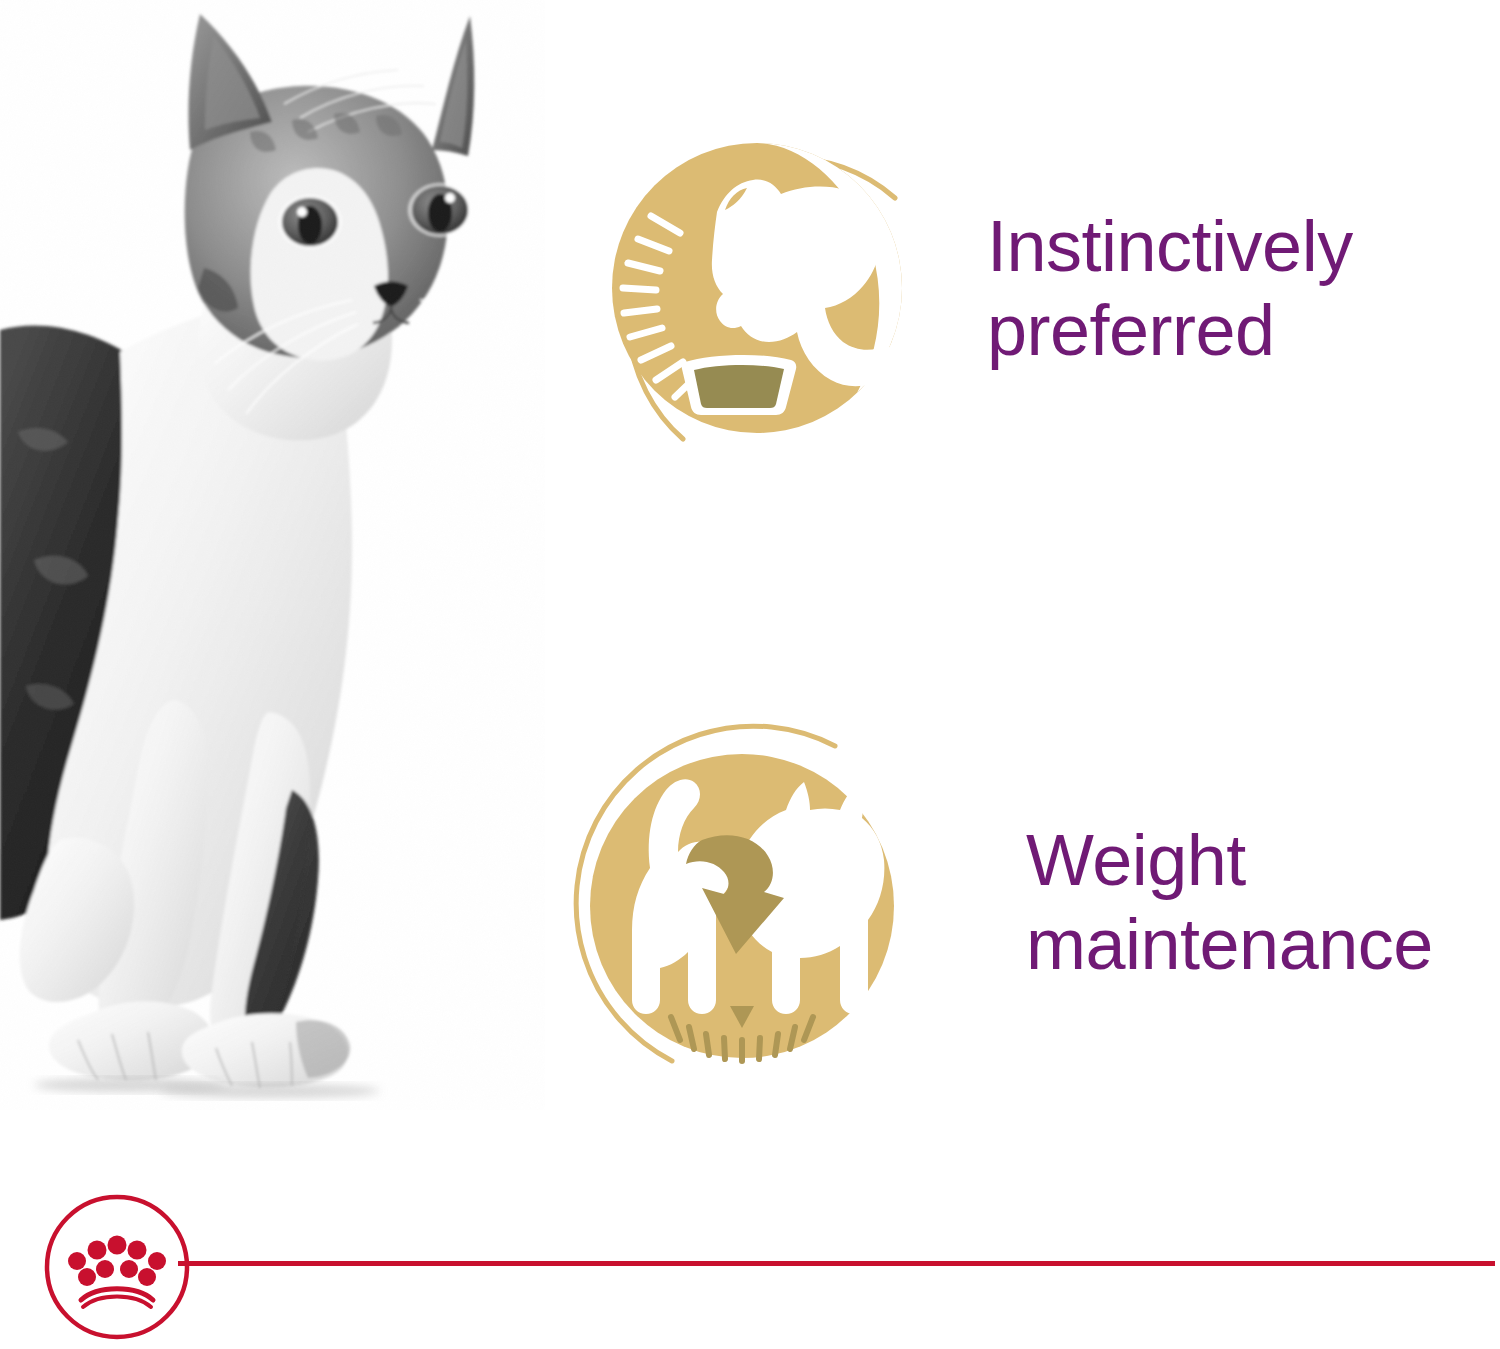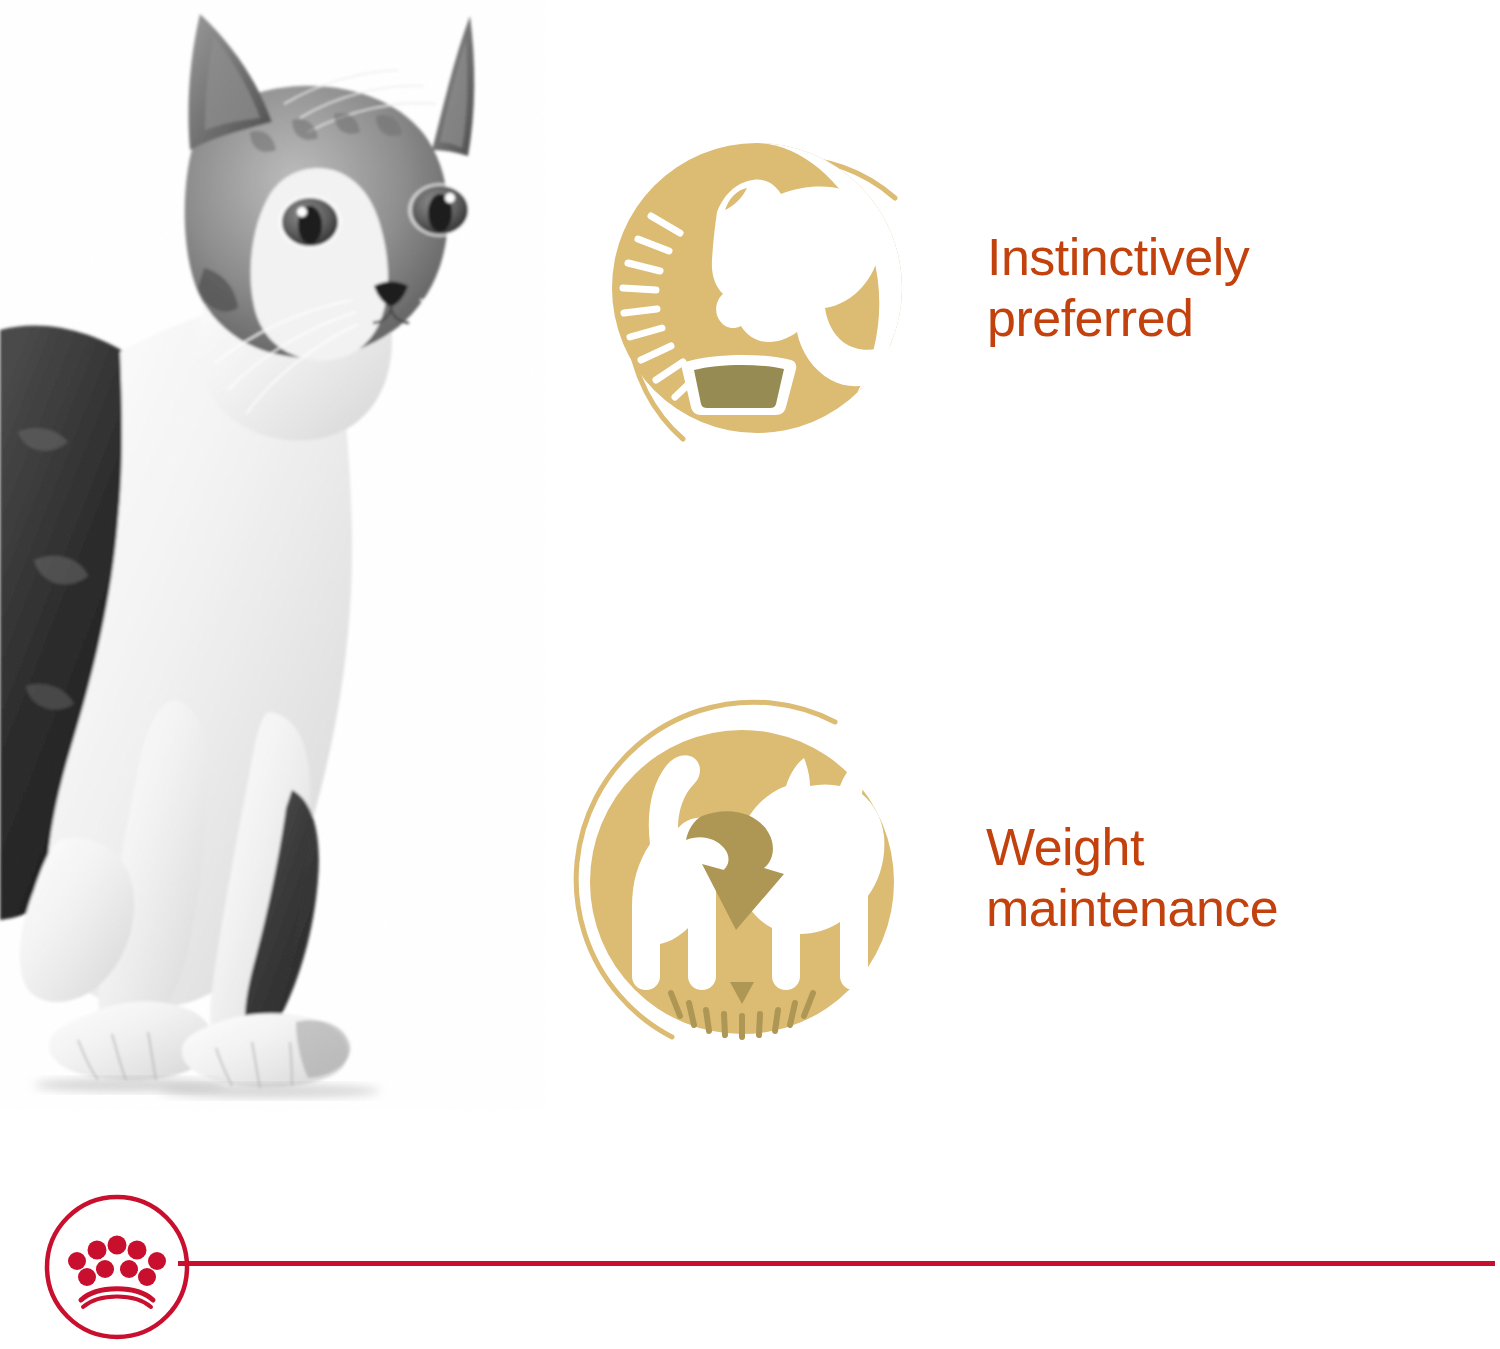--- a/index.html
+++ b/index.html
@@ -28,36 +28,36 @@
   }
   #cat-photo svg { display: block; }
 
   
   .feature-row {
     position: absolute;
     display: flex;
     align-items: center;
   }
   #feature-row-1 { left: 565px; top: 108px; }
-  #feature-row-2 { left: 552px; top: 692px; }
+  #feature-row-2 { left: 552px; top: 716px; gap: 40px; }
 
   .feature-icon {
     flex: 0 0 auto;
     width: 360px;
     height: 360px;
   }
   #feature-row-2 .feature-icon {
     width: 372px;
     height: 372px;
   }
   .feature-icon svg { display: block; }
 
   .feature-label {
-    color: #c2410c;
-    font-size: 52px;
+    color: #701a75;
+    font-size: 72px;
     line-height: 1.17;
     letter-spacing: -0.5px;
     font-weight: 400;
     white-space: pre-line;
   }
   #feature-row-1 .feature-label { margin-left: 62px; }
   #feature-row-2 .feature-label { margin-left: 62px; }
 
   
   #brand-footer {

